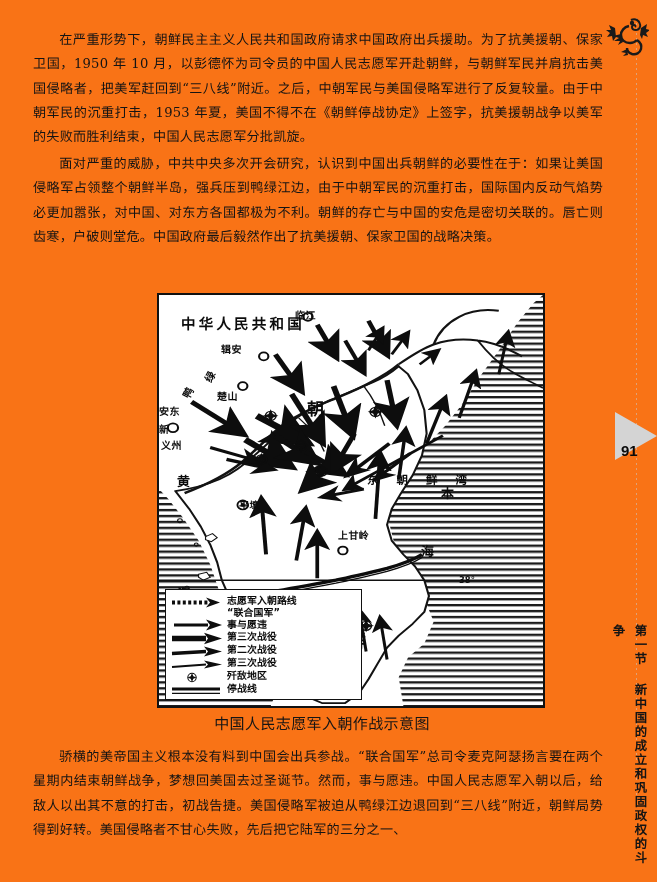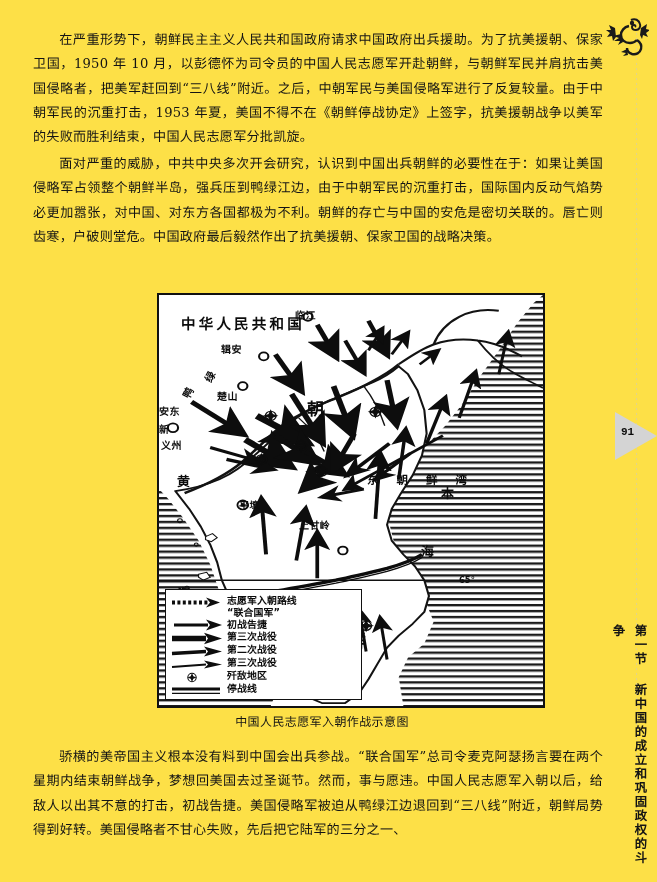--- a/index.html
+++ b/index.html
@@ -14,21 +14,21 @@
     position: relative;
     overflow: hidden;
     font-family: "DejaVu Serif", "Liberation Serif", serif;
     color: #1a1a1a;
   }
 
   
   .page {
     position: absolute;
     inset: 0;
-    background: #fde047;
+    background: #f97316;
   }
 
   
   .margin-rule {
     position: absolute;
     left: 636px;
     top: 18px;
     width: 1px;
     height: 790px;
     background: repeating-linear-gradient(to bottom,
@@ -82,21 +82,21 @@
     overflow: hidden;
   }
   .map-svg { position: absolute; inset: 0; width: 100%; height: 100%; display: block; }
 
   .fig-caption {
     position: absolute;
     left: 157px;
     top: 712px;
     width: 330px;
     text-align: center;
-    font-size: 12px;
+    font-size: 15px;
     letter-spacing: .4px;
     color: #151515;
     font-family: "DejaVu Serif", "Liberation Serif", serif;
   }
 
   
   .mlabel {
     position: absolute;
     font-family: "DejaVu Sans", "Liberation Sans", sans-serif;
     font-weight: 700;
@@ -152,24 +152,24 @@
   }
   .page-tab .tri {
     position: absolute;
     inset: 0;
     background: #d4d4d4;
     clip-path: polygon(0% 0%, 100% 50%, 0% 100%);
   }
   .page-tab .num {
     position: absolute;
     left: 6px;
-    top: 14px;
-    font-family: Liberation Mono, monospace;
+    top: 30px;
+    font-family: Liberation Sans, sans-serif;
     font-weight: 700;
-    font-size: 11px;
+    font-size: 15px;
     color: #0a0a0a;
   }
 
   
   .vrun {
     position: absolute;
     right: 6px;
     bottom: 8px;
     width: 22px;
     height: 250px;
@@ -377,28 +377,28 @@
       <span class="mlabel city" style="left:62px;  top:50px;">辑安</span>
       <span class="mlabel city" style="left:58px;  top:97px;">楚山</span>
       <span class="mlabel city" style="left:0px;   top:112px;">安东</span>
       <span class="mlabel city" style="left:0px;   top:130px;">新</span>
       <span class="mlabel city" style="left:2px;   top:146px;">义州</span>
       <span class="mlabel rot" style="left:22px;  top:100px; transform:rotate(-62deg); transform-origin:left top;">鸭</span>
       <span class="mlabel rot" style="left:44px;  top:84px;  transform:rotate(-62deg); transform-origin:left top;">绿</span>
       <span class="mlabel big" style="left:148px; top:106px;">朝</span>
       <span class="mlabel big" style="left:190px; top:338px;">鲜</span>
       <span class="mlabel city" style="left:80px;  top:206px;">平壤</span>
-      <span class="mlabel city" style="left:140px; top:226px;">上甘岭</span>
+      <span class="mlabel city" style="left:140px; top:236px;padding-left:39px;">上甘岭</span>
       <span class="mlabel city" style="left:148px; top:308px;">汉城</span>
       <span class="mlabel sea" style="left:18px;  top:180px;">黄</span>
       <span class="mlabel sea" style="left:18px;  top:292px;">海</span>
       <span class="mlabel seawide" style="left:208px; top:180px;">东 朝 鲜 湾</span>
       <span class="mlabel sea" style="left:282px; top:192px;">本</span>
       <span class="mlabel sea" style="left:262px; top:250px;">海</span>
-      <span class="mlabel tiny" style="left:300px; top:281px;">65°</span>
+      <span class="mlabel tiny" style="left:300px; top:281px;">38°</span>
 
       <div class="legend">
 
         <div class="leg-row">
           <span class="leg-sym">
             <svg viewBox="0 0 56 13" width="56" height="13">
               <path d="M2,6.5 L38,6.5" stroke="#0d0d0d" stroke-width="4.2" stroke-dasharray="3 2.4"></path>
               <path d="M36,1.6 L50,6.5 L36,11.4 L40,6.5 Z" fill="#0d0d0d"></path>
             </svg>
           </span>
@@ -407,21 +407,21 @@
 
         <div class="leg-row">
           <span class="leg-sym">
             <svg viewBox="0 0 56 26" width="56" height="26">
               <path d="M4,13 L38,13" stroke="#0d0d0d" stroke-width="3"></path>
               <path d="M36,7.5 L52,13 L36,18.5 L40,13 Z" fill="#0d0d0d"></path>
             </svg>
           </span>
           <span class="leg-txt two">
             <span>“联合国军”</span><br>
-            <span>初战告捷</span>
+            <span>事与愿违</span>
           </span>
         </div>
 
         <div class="leg-row">
           <span class="leg-sym">
             <svg viewBox="0 0 56 13" width="56" height="13">
               <path d="M2,6.5 L36,6.5" stroke="#0d0d0d" stroke-width="5.6"></path>
               <path d="M34,0.8 L52,6.5 L34,12.2 L38,6.5 Z" fill="#0d0d0d"></path>
             </svg>
           </span>

